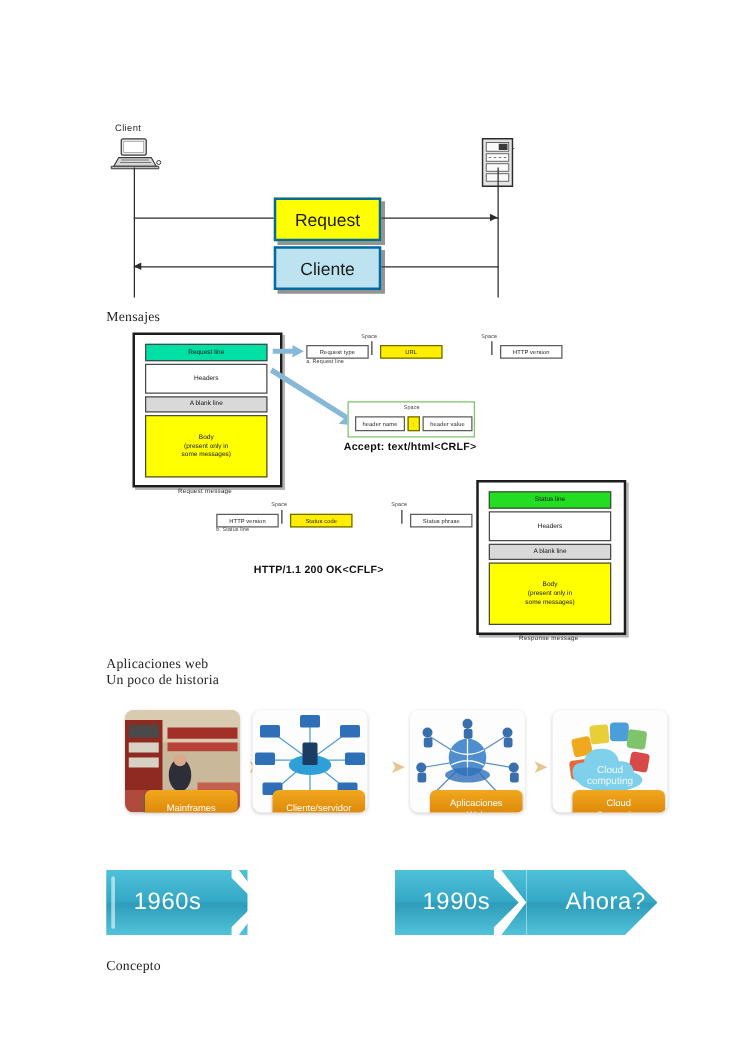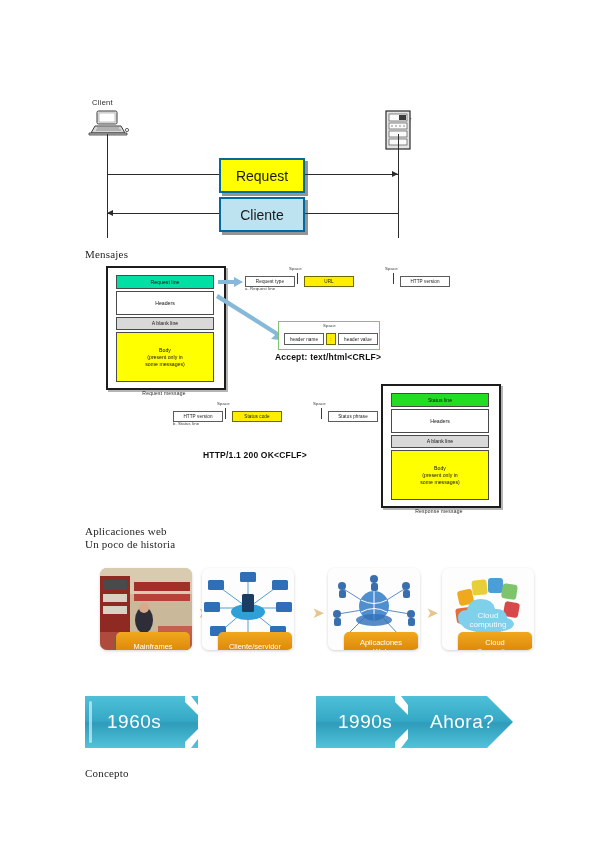--- a/index.html
+++ b/index.html
@@ -477,21 +477,21 @@
     </div>
     <div class="tl-notch" style="left:100px;"></div>
 
     <div class="tl-notch" style="left:205px;"></div>
 
     <div class="tl-seg" style="left:231px; width:105px;">
       <span>1990s</span>
     </div>
     <div class="tl-notch" style="left:310px;"></div>
 
-    <div class="tl-seg" style="left:323px; width:105px;
-                clip-path:polygon(0 0, 79px 0, 105px 26px, 79px 52px, 0 52px);">
+    <div class="tl-seg" style="left:336px; width:105px;
+                clip-path:polygon(0 0, 79px 0, 105px 26px, 79px 52px, 0 52px);justify-content:center;">
       <span>Ahora?</span>
     </div>
   </div>
 
   <div class="heading abs" id="concepto-title">Concepto</div>
 
 </div>
 
 </body></html>

